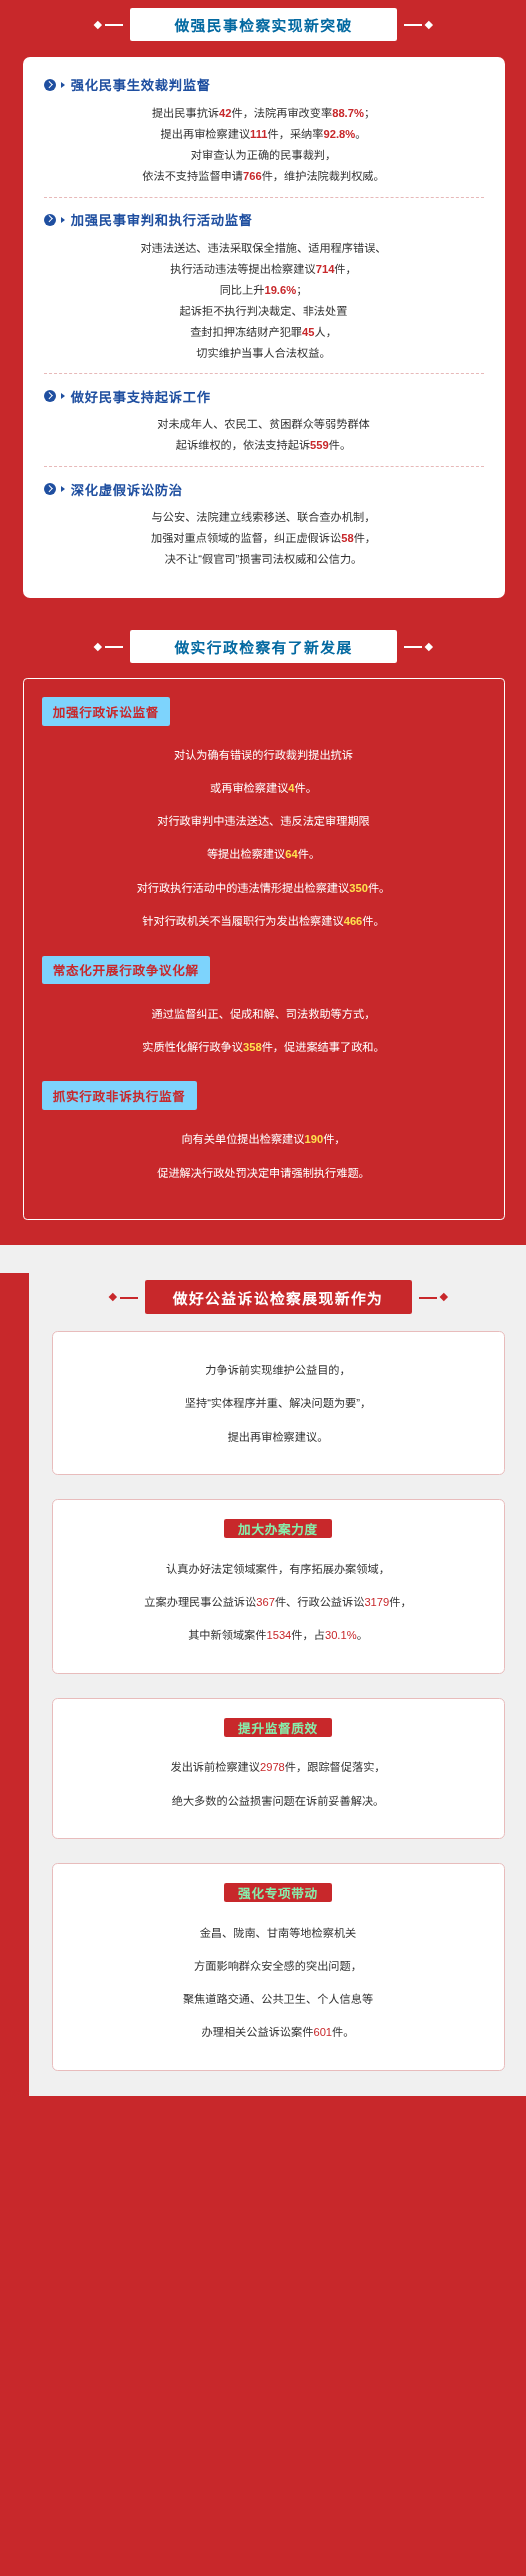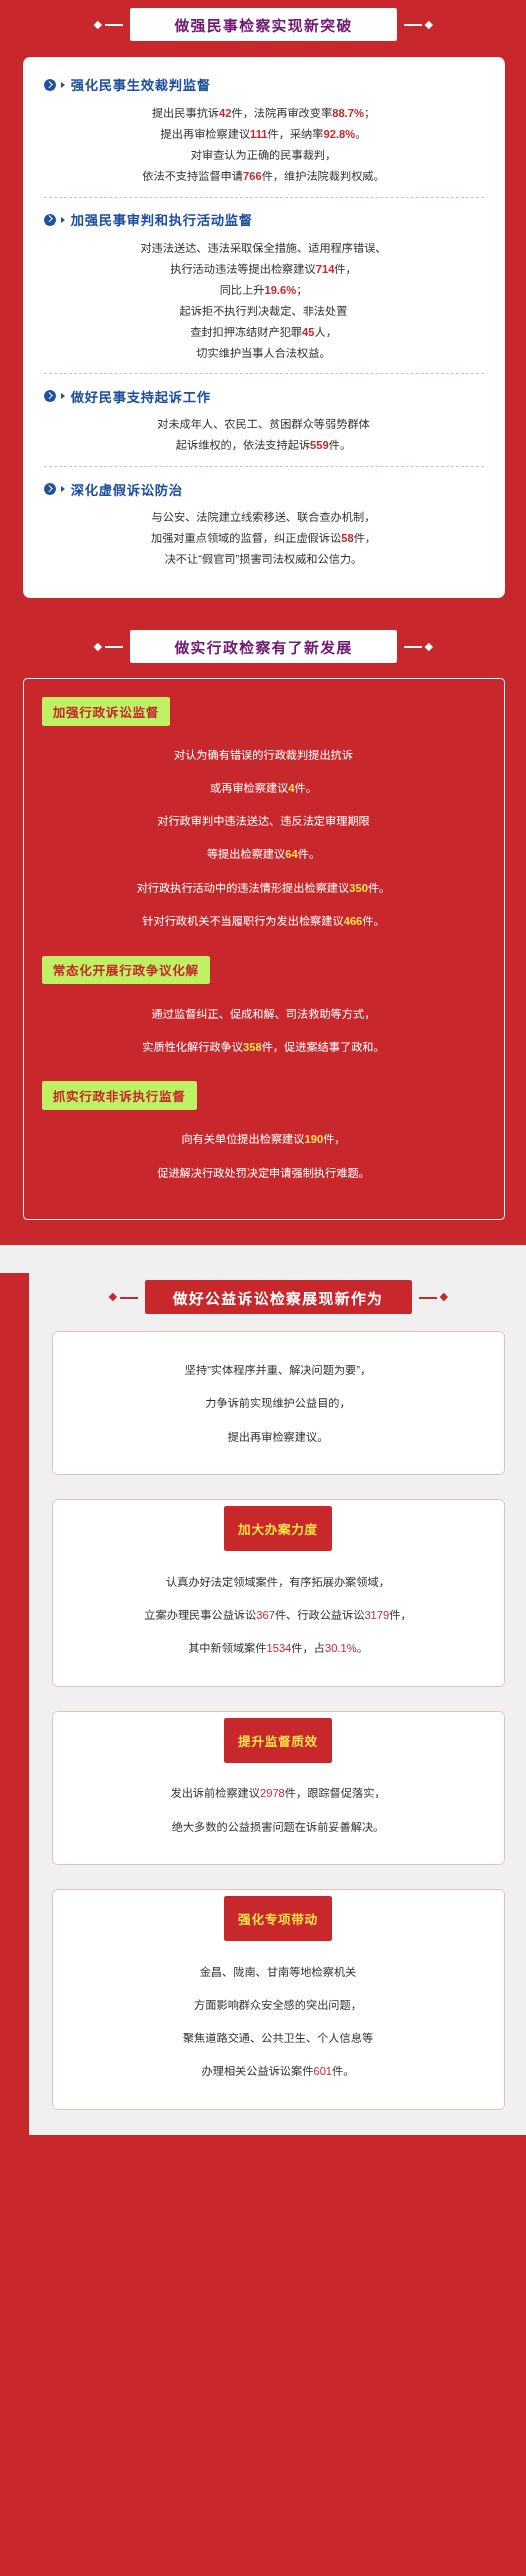--- a/index.html
+++ b/index.html
@@ -18,21 +18,21 @@
   .banner{
     margin:0 auto;
     display:block;
     width:267px;
     text-align:center;
     position:relative;
     padding:7.7px 0 7.7px 0;
   }
   .banner .bar{
     background:#fff;
-    color:#701a75;
+    color:#0369a1;
     font-size:14.8px;
     font-weight:bold;
     letter-spacing:1.4px;
     padding:6.3px 0 6.3px 0;
     border-radius:2.1px;
     position:relative;
   }
   .banner .bar:before,.banner .bar:after{
     content:"";
     position:absolute;
@@ -90,21 +90,21 @@
 
   
   .card-outline{
     margin:7px 22.5px 0 22.5px;
     border:1.4px solid #ffffff;
     border-radius:4.2px;
     padding:18px 18px 19.7px 18px;
   }
   .tag{
     display:inline-block;
-    background:#bef264;color:#c8282b;
+    background:#7dd3fc;color:#c8282b;
     font-size:12.6px;font-weight:bold;letter-spacing:0.7px;
     padding:4.9px 11.2px;border-radius:2.1px;
     margin-bottom:7px;
   }
   .tag-wrap{text-align:left;}
   .red-body{
     font-size:11.2px;line-height:22px;color:#ffffff;text-align:center;
     padding:0 2.8px 4.2px 2.8px;
   }
   .red-body .num{color:#ffe14d;font-weight:bold;}
@@ -130,23 +130,23 @@
     padding:15.5px 18px 15.5px 18px;
     color:#333;
     text-align:center;
   }
   .light-body{
     font-size:11.2px;line-height:22px;color:#333;text-align:center;
   }
   .light-body .num{color:#c8282b;font-weight:normal;}
   .pill{
     display:inline-block;
-    background:#c8282b;color:#fde047;
+    background:#c8282b;color:#86efac;
     font-size:12.6px;font-weight:bold;letter-spacing:0.7px;
-    padding:13px 14px;border-radius:2.1px;
+    padding:0 14px;border-radius:2.1px;
     margin:-27px 0 8.4px 0;
     position:relative;
   }
   .card-light.with-pill{padding-top:24px;margin-top:24px;}
   .quote-card{
     background:#ffffff;border:0.7px solid #e8bcbc;border-radius:5.6px;
     margin:9.8px 22.5px 0 22.5px;padding:15.5px 18px;
   }
 </style>
 </head>
@@ -265,22 +265,22 @@
     <div class="banner banner-red">
       <div class="bar">
         <span class="diamond-l"></span>
         <span class="diamond-r"></span>
         <span>做好公益诉讼检察展现新作为</span>
       </div>
     </div>
 
     <div class="quote-card">
       <div class="light-body">
+          <p><span>力争诉前实现维护公益目的，</span></p>
           <p><span>坚持“实体程序并重、解决问题为要”，</span></p>
-          <p><span>力争诉前实现维护公益目的，</span></p>
           <p><span>提出再审检察建议。</span></p>
         </div>
     </div>
 
     <div class="card-light with-pill">
       <span class="pill">加大办案力度</span>
       <div class="light-body">
           <p><span>认真办好法定领域案件，有序拓展办案领域，</span></p>
           <p><span>立案办理民事公益诉讼</span><span class="num">367</span><span>件、行政公益诉讼</span><span class="num">3179</span><span>件，</span></p>
           <p><span>其中新领域案件</span><span class="num">1534</span><span>件，占</span><span class="num">30.1%</span><span>。</span></p>

